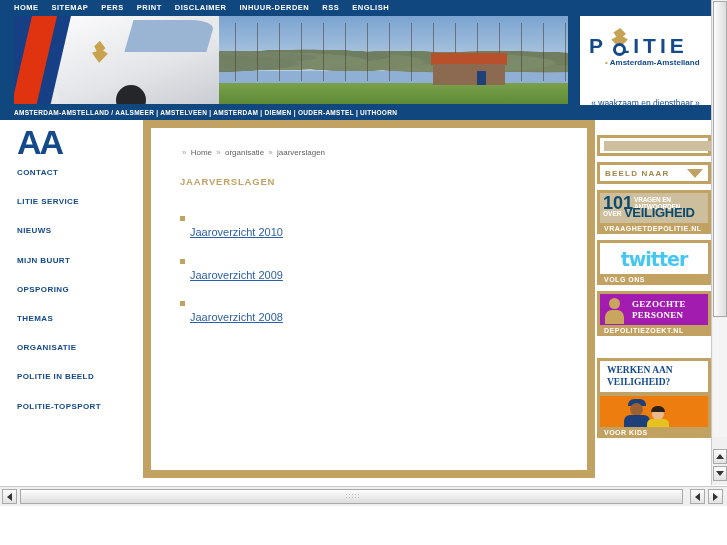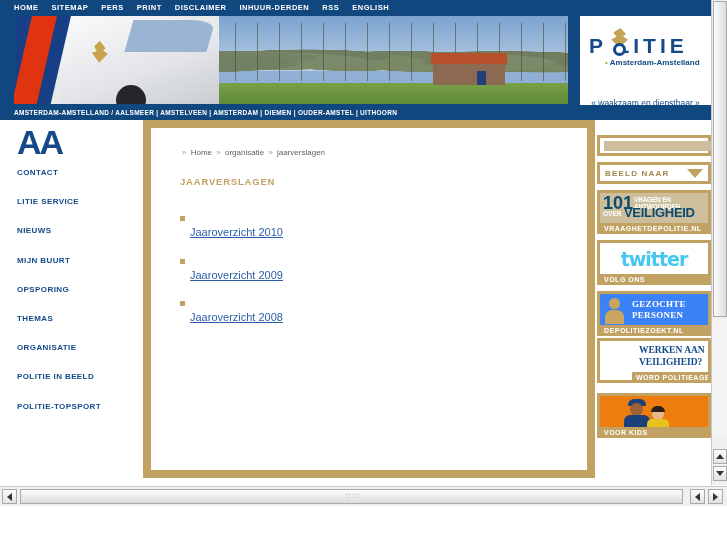--- a/index.html
+++ b/index.html
@@ -398,21 +398,21 @@
     font-size: 19px;
     font-weight: bold;
     letter-spacing: -1px;
     font-family: "DejaVu Sans", sans-serif;
   }
   
   #w-gezocht { top: 171px; height: 45px; }
   #bgezocht {
     position: relative;
     height: 31px;
-    background: #3b82f6;
+    background: #a21caf;
   }
   #bgezocht .head {
     position: absolute; left: 9px; top: 4px;
     width: 11px; height: 11px;
     background: #c9a55e; border-radius: 50%;
   }
   #bgezocht .torso {
     position: absolute; left: 5px; top: 16px;
     width: 19px; height: 14px;
     background: #c9a55e;
@@ -422,21 +422,21 @@
     position: absolute; left: 32px;
     color: #ffffff;
     font-size: 9px;
     font-weight: bold;
     font-family: "Liberation Serif", serif;
     letter-spacing: .3px;
   }
   #bgezocht .t1 { top: 5px; }
   #bgezocht .t2 { top: 16px; }
   
-  #w-werken { top: 218px; height: 45px; padding-left: 32px; }
+  #w-werken { top: 238px; height: 45px; }
   #bwerken {
     height: 31px;
     background: #ffffff;
     padding: 3px 0 0 7px;
   }
   #bwerken div {
     color: #14498a;
     font-size: 9.5px;
     font-weight: bold;
     font-family: "Liberation Serif", serif;

